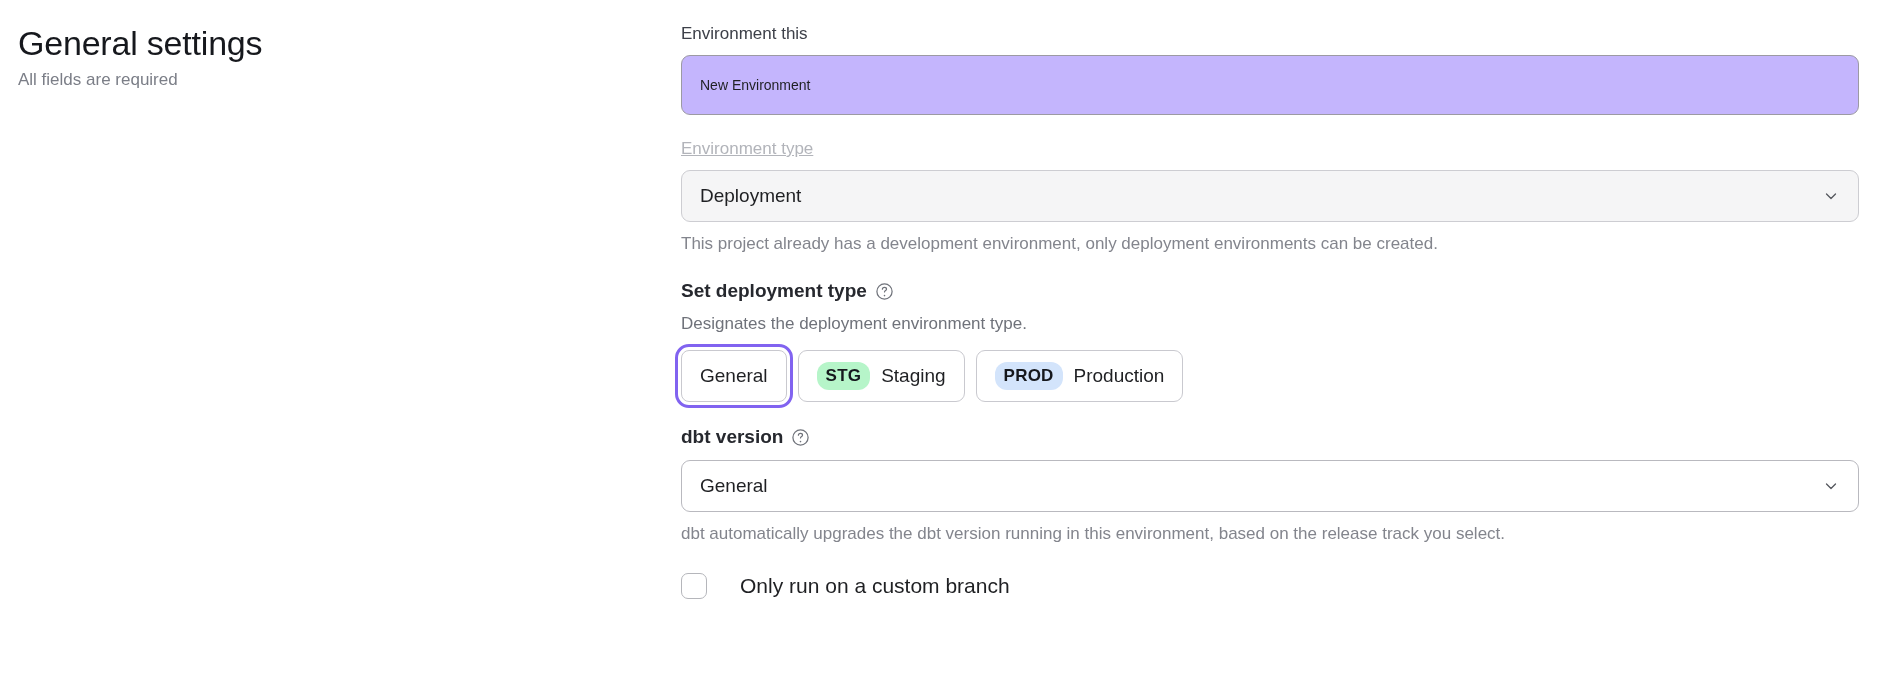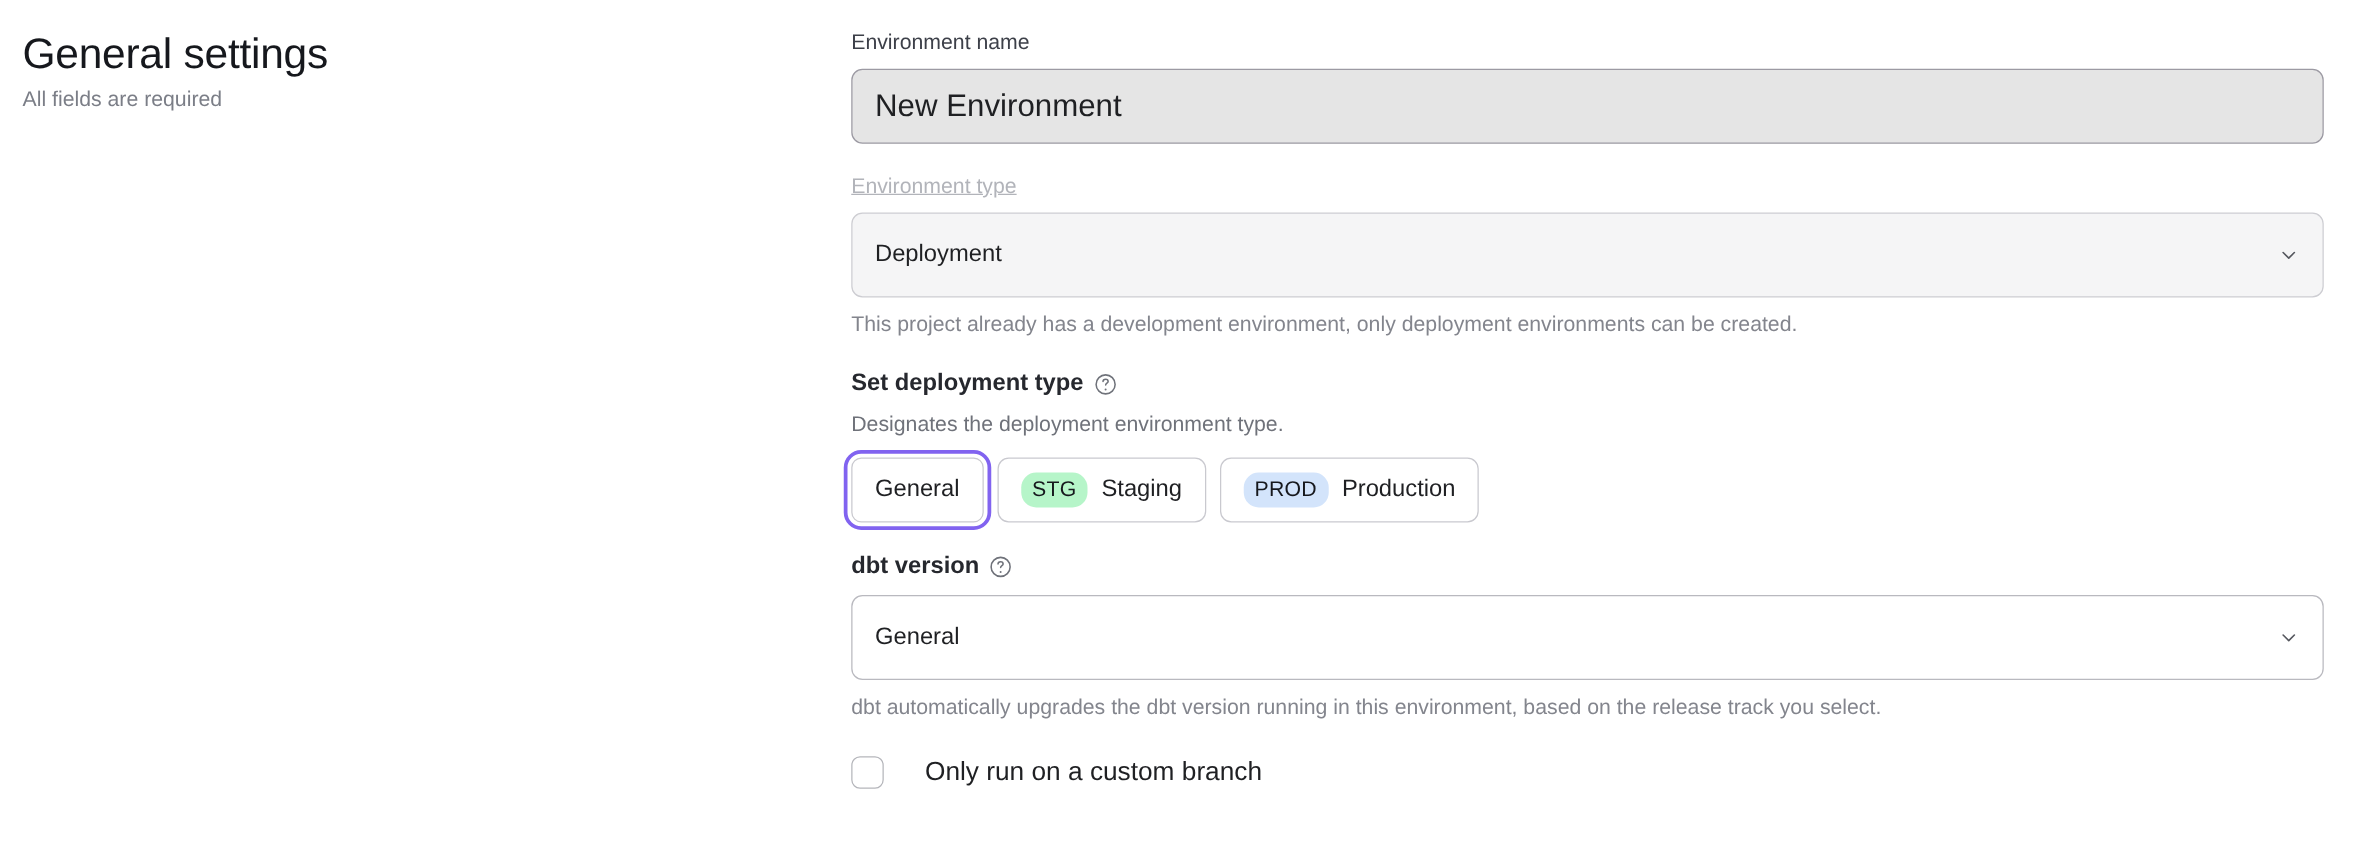--- a/index.html
+++ b/index.html
@@ -66,32 +66,32 @@
   }
   .field-label.disabled { color: #b2b4ba; text-decoration: underline; }
 
   .text-input {
     box-sizing: border-box;
     display: block;
     width: 1178px;
     height: 60px;
     border: 1px solid #9c9aa3;
     border-radius: 9px;
-    background: #e5e5e5;
+    background: #c4b5fd;
     font-family: "Liberation Sans", sans-serif;
-    font-size: 25px;
+    font-size: 14px;
     color: #1f2023;
     padding: 0 18px;
     outline: none;
   }
 
   .select-wrap {
     position: relative;
     width: 1178px;
-    height: 68px;
+    height: 52px;
   }
   .select-box {
     box-sizing: border-box;
     position: absolute;
     inset: 0;
     border: 1px solid #cdcdd2;
     border-radius: 9px;
     background: #f5f5f6;
     display: flex;
     align-items: center;
@@ -174,21 +174,21 @@
     outline: 3px solid #8163f0;
     outline-offset: 3px;
     border-radius: 8px;
     text-align: center;
   }
   .tag {
     display: inline-block;
     border-radius: 12px;
     padding: 4px 9px;
     font-size: 17px;
-    font-weight: 400;
+    font-weight: 700;
     line-height: 20px;
     letter-spacing: 0.2px;
   }
   .tag-stg { background: #b6f5c9; color: #16181d; }
   .tag-prod { background: #d3e4fb; color: #16181d; }
 
   
   .check-row {
     display: flex;
     align-items: center;
@@ -218,21 +218,21 @@
 <div class="page">
 
   <div class="left-col">
     <h1 class="page-title">General settings</h1>
     <p class="page-subtitle">All fields are required</p>
   </div>
 
   <div class="right-col">
 
     <div class="field-block">
-      <label class="field-label">Environment name</label>
+      <label class="field-label">Environment this</label>
       <input class="text-input" type="text" value="New Environment" style="">
     </div>
 
     <div class="field-block" style="margin-top:22px;">
       <label class="field-label disabled">Environment type</label>
       <div class="select-wrap">
         <div class="select-box">Deployment</div>
         <span class="chevron">
           <svg width="16" height="16" viewBox="0 0 16 16" fill="none">
             <path d="M3.5 6 L8 10.5 L12.5 6" stroke="#55575e" stroke-width="1.3" stroke-linecap="round" stroke-linejoin="round"></path>

